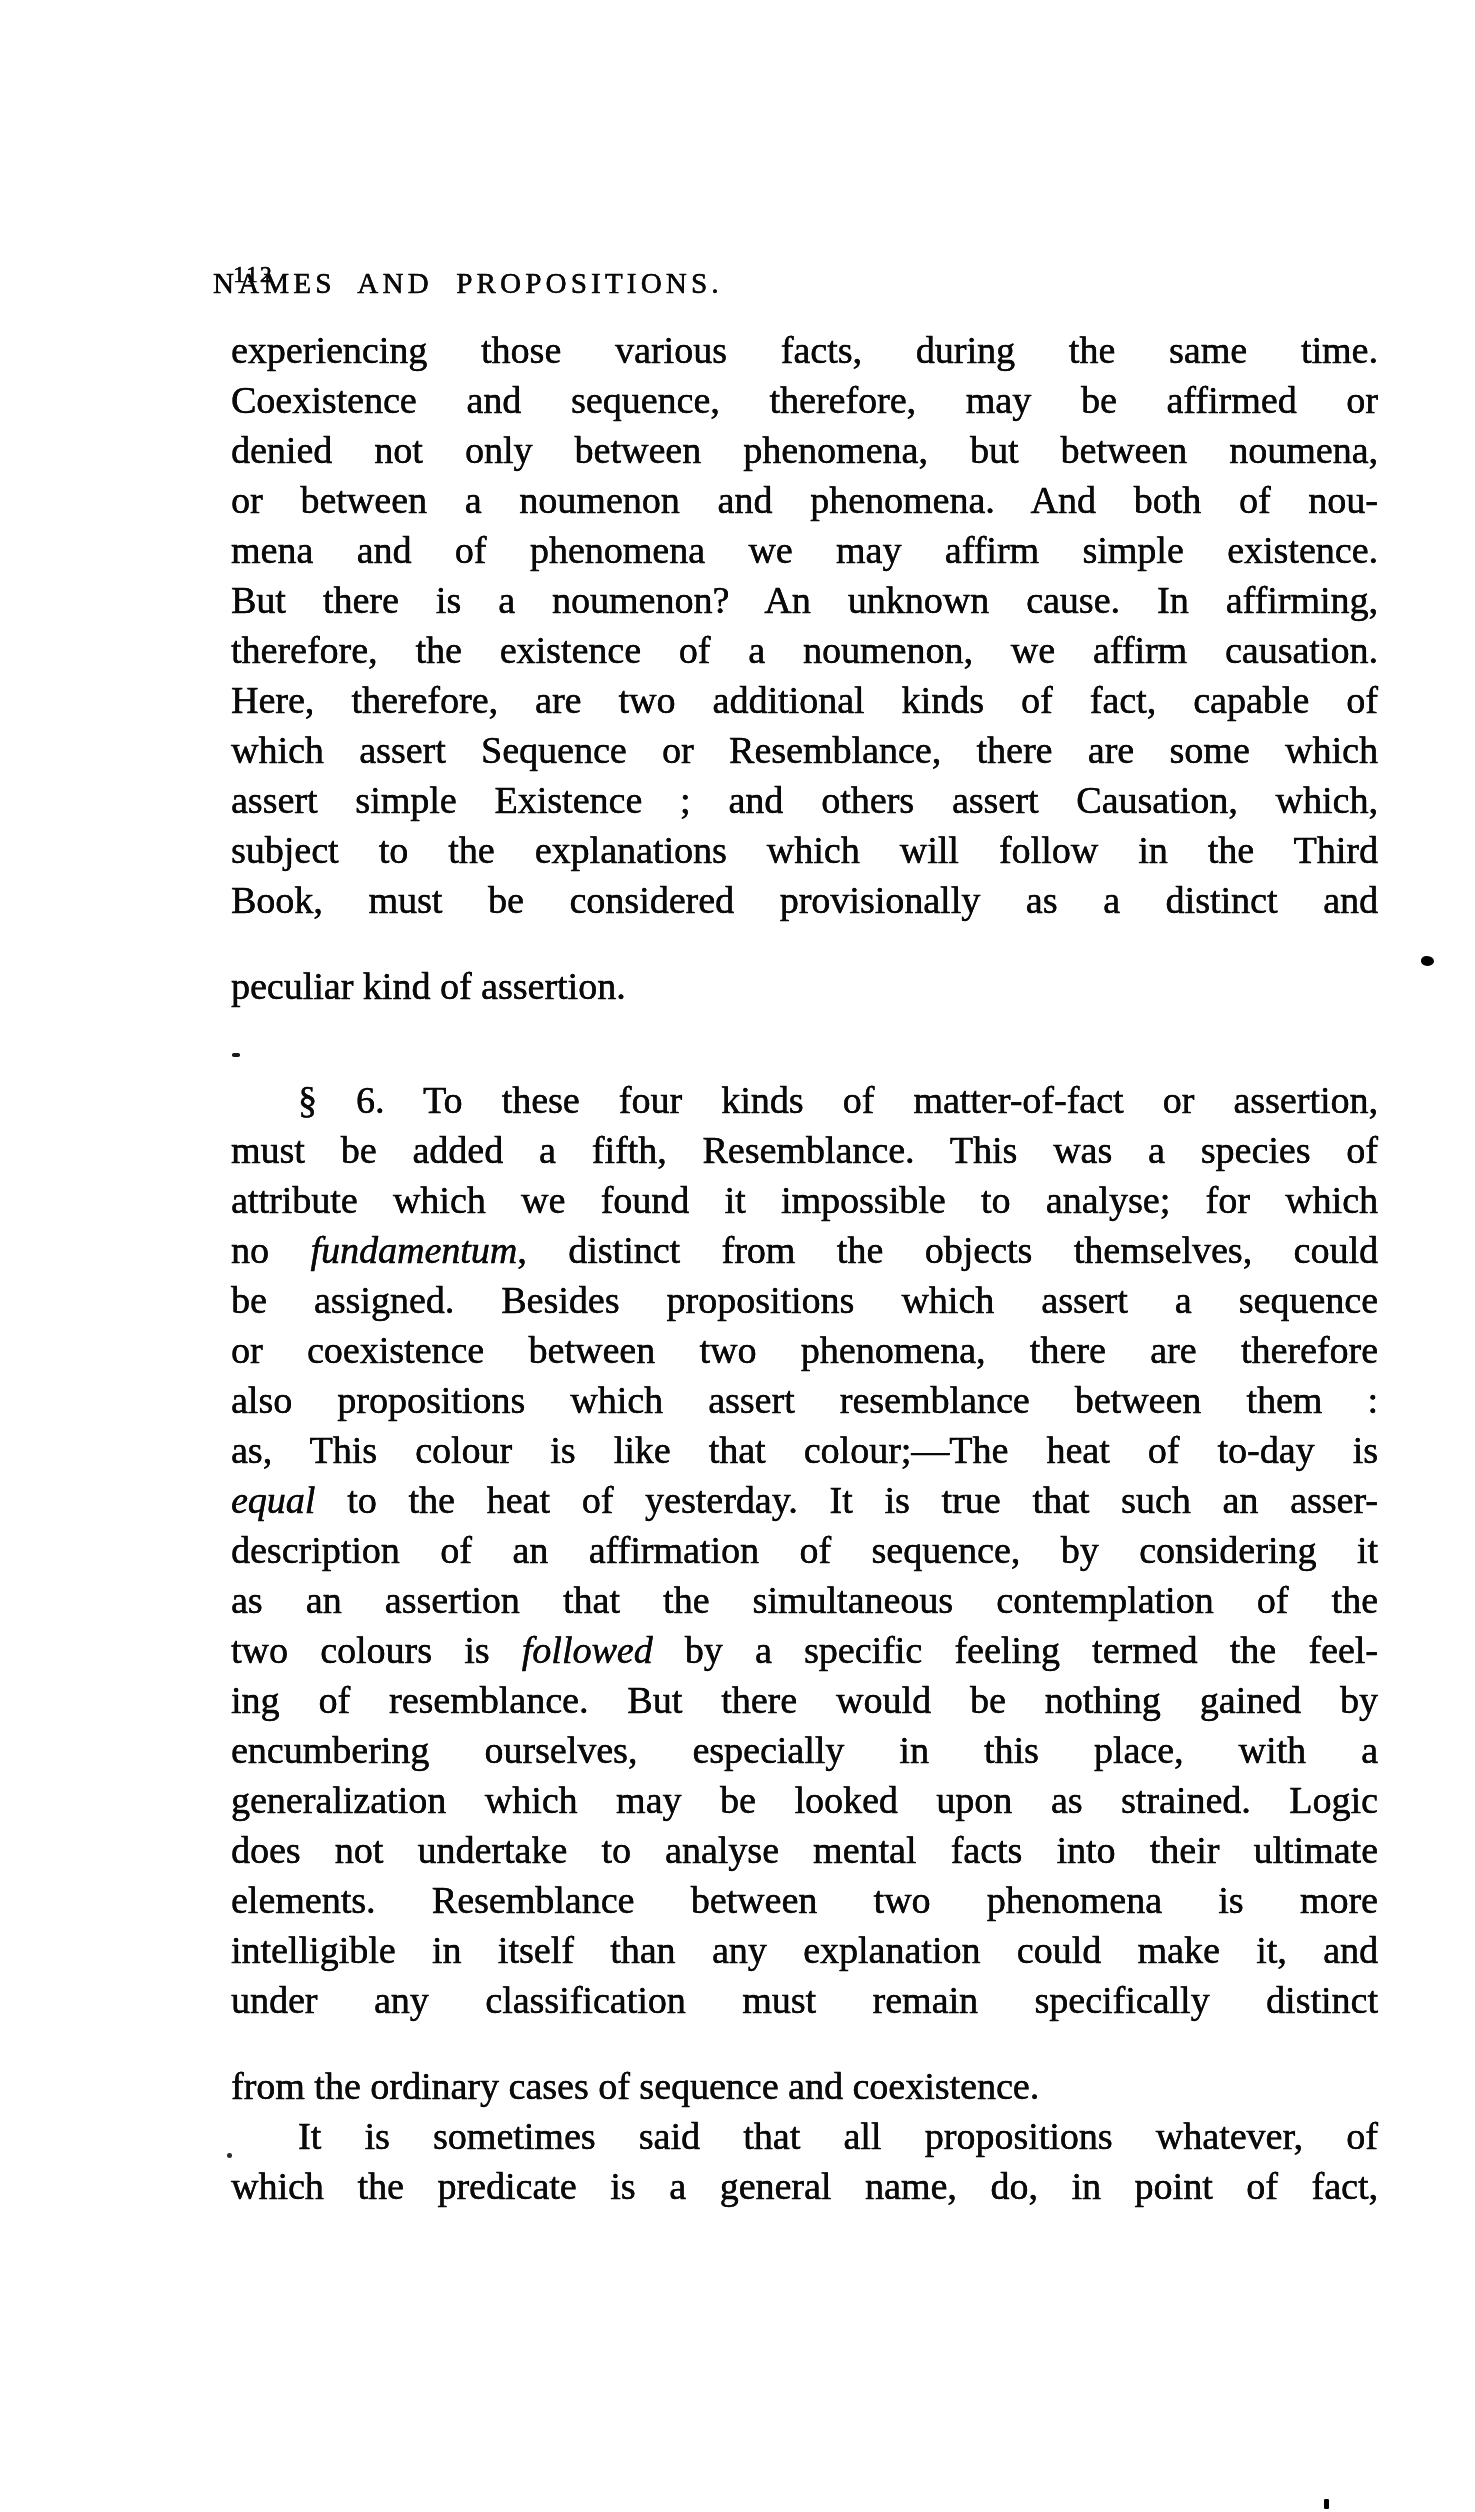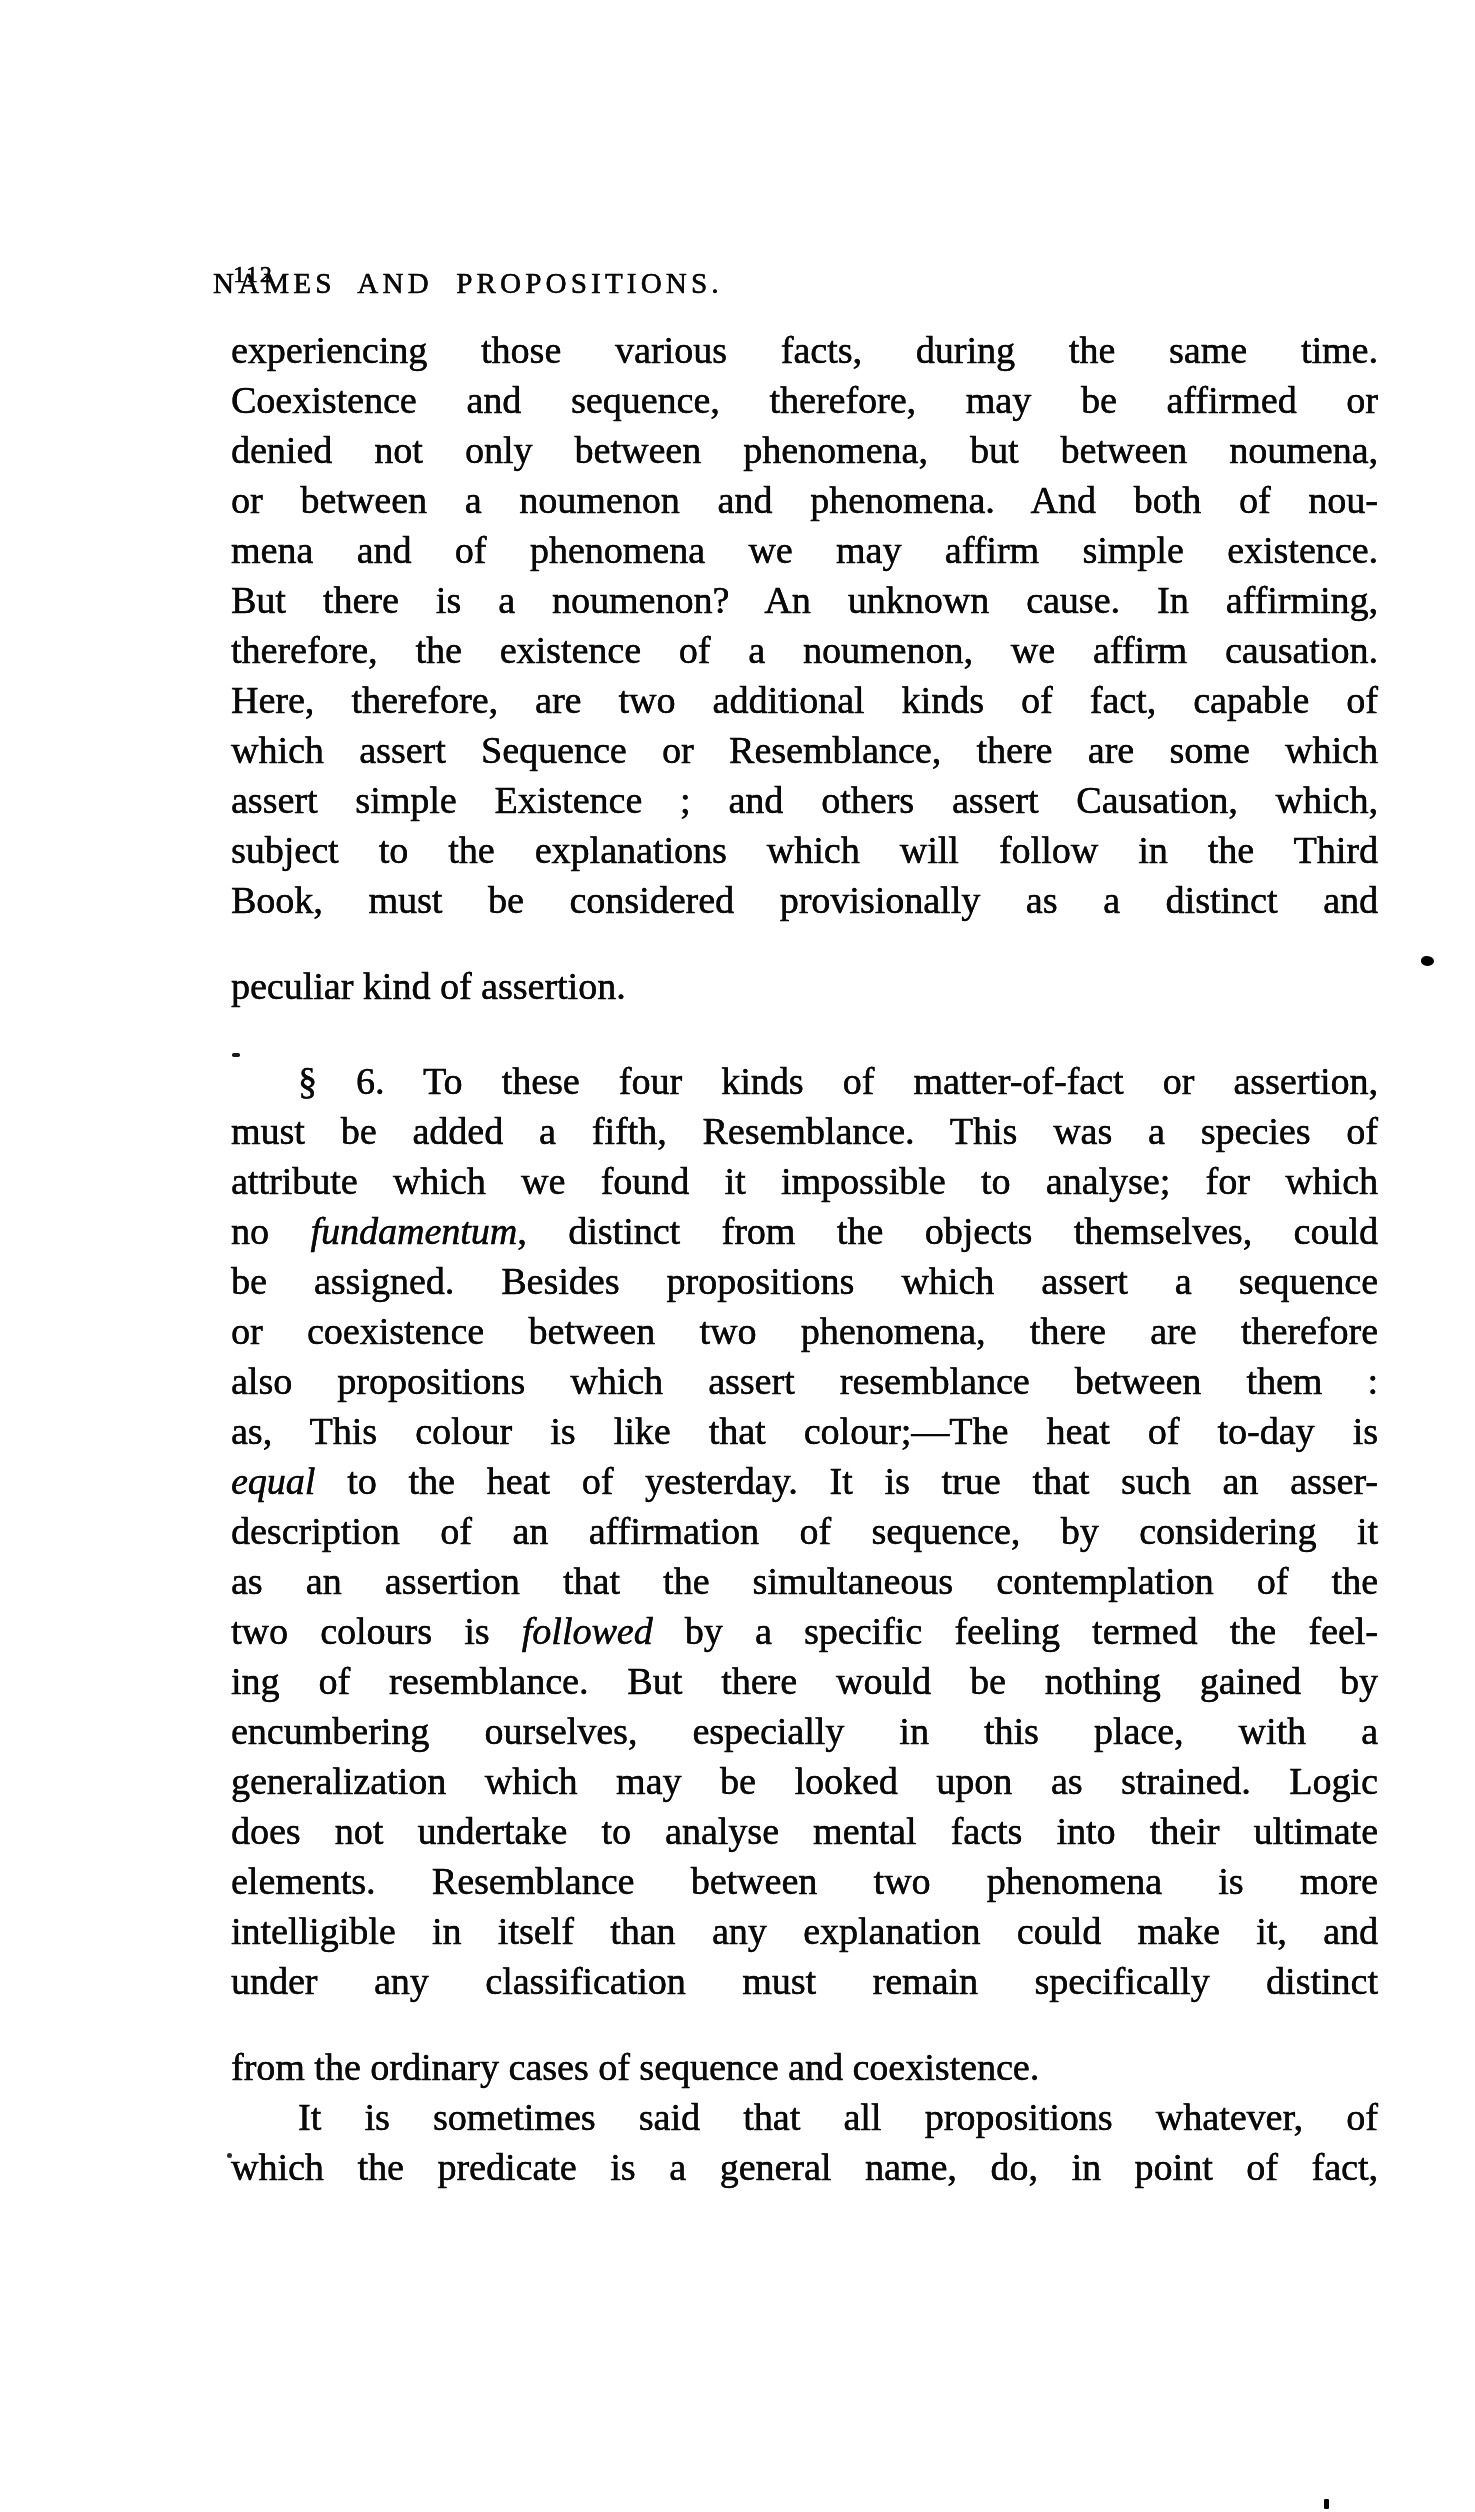--- a/index.html
+++ b/index.html
@@ -56,21 +56,21 @@
     text-align-last: justify;
   }
   .line.last {
     text-align-last: left;
     margin-top: 36px;
   }
   .line.indent {
     text-indent: 67px;
   }
   .line.gap {
-    margin-top: 45px;
+    margin-top: 64px;
   }
   .it { font-style: italic; }
 
   .speck {
     position: absolute;
     background: #000;
   }
 </style>
 </head>
 <body>

